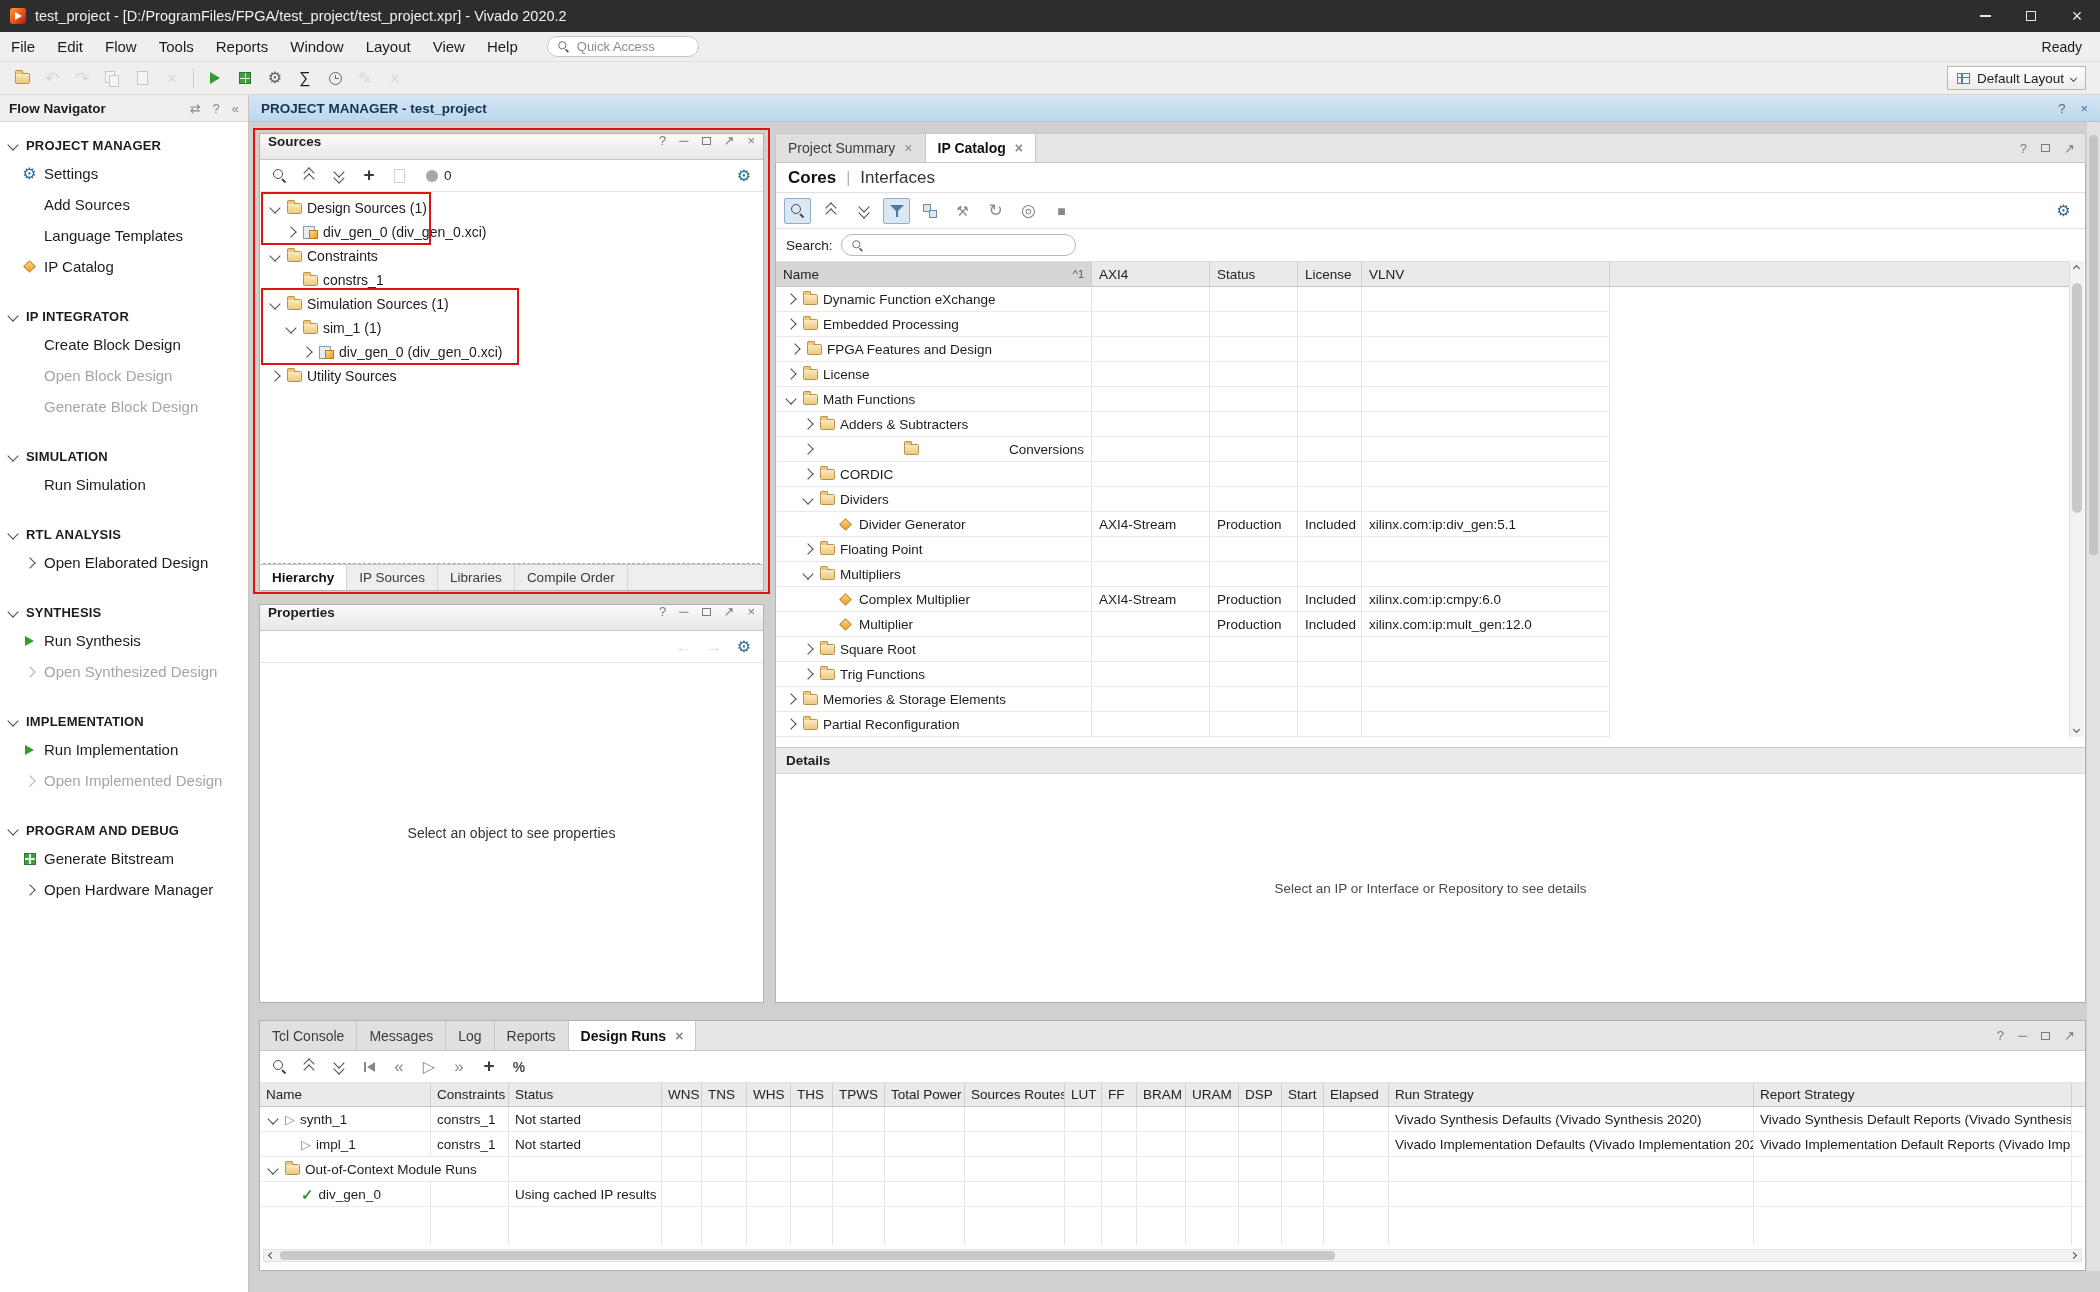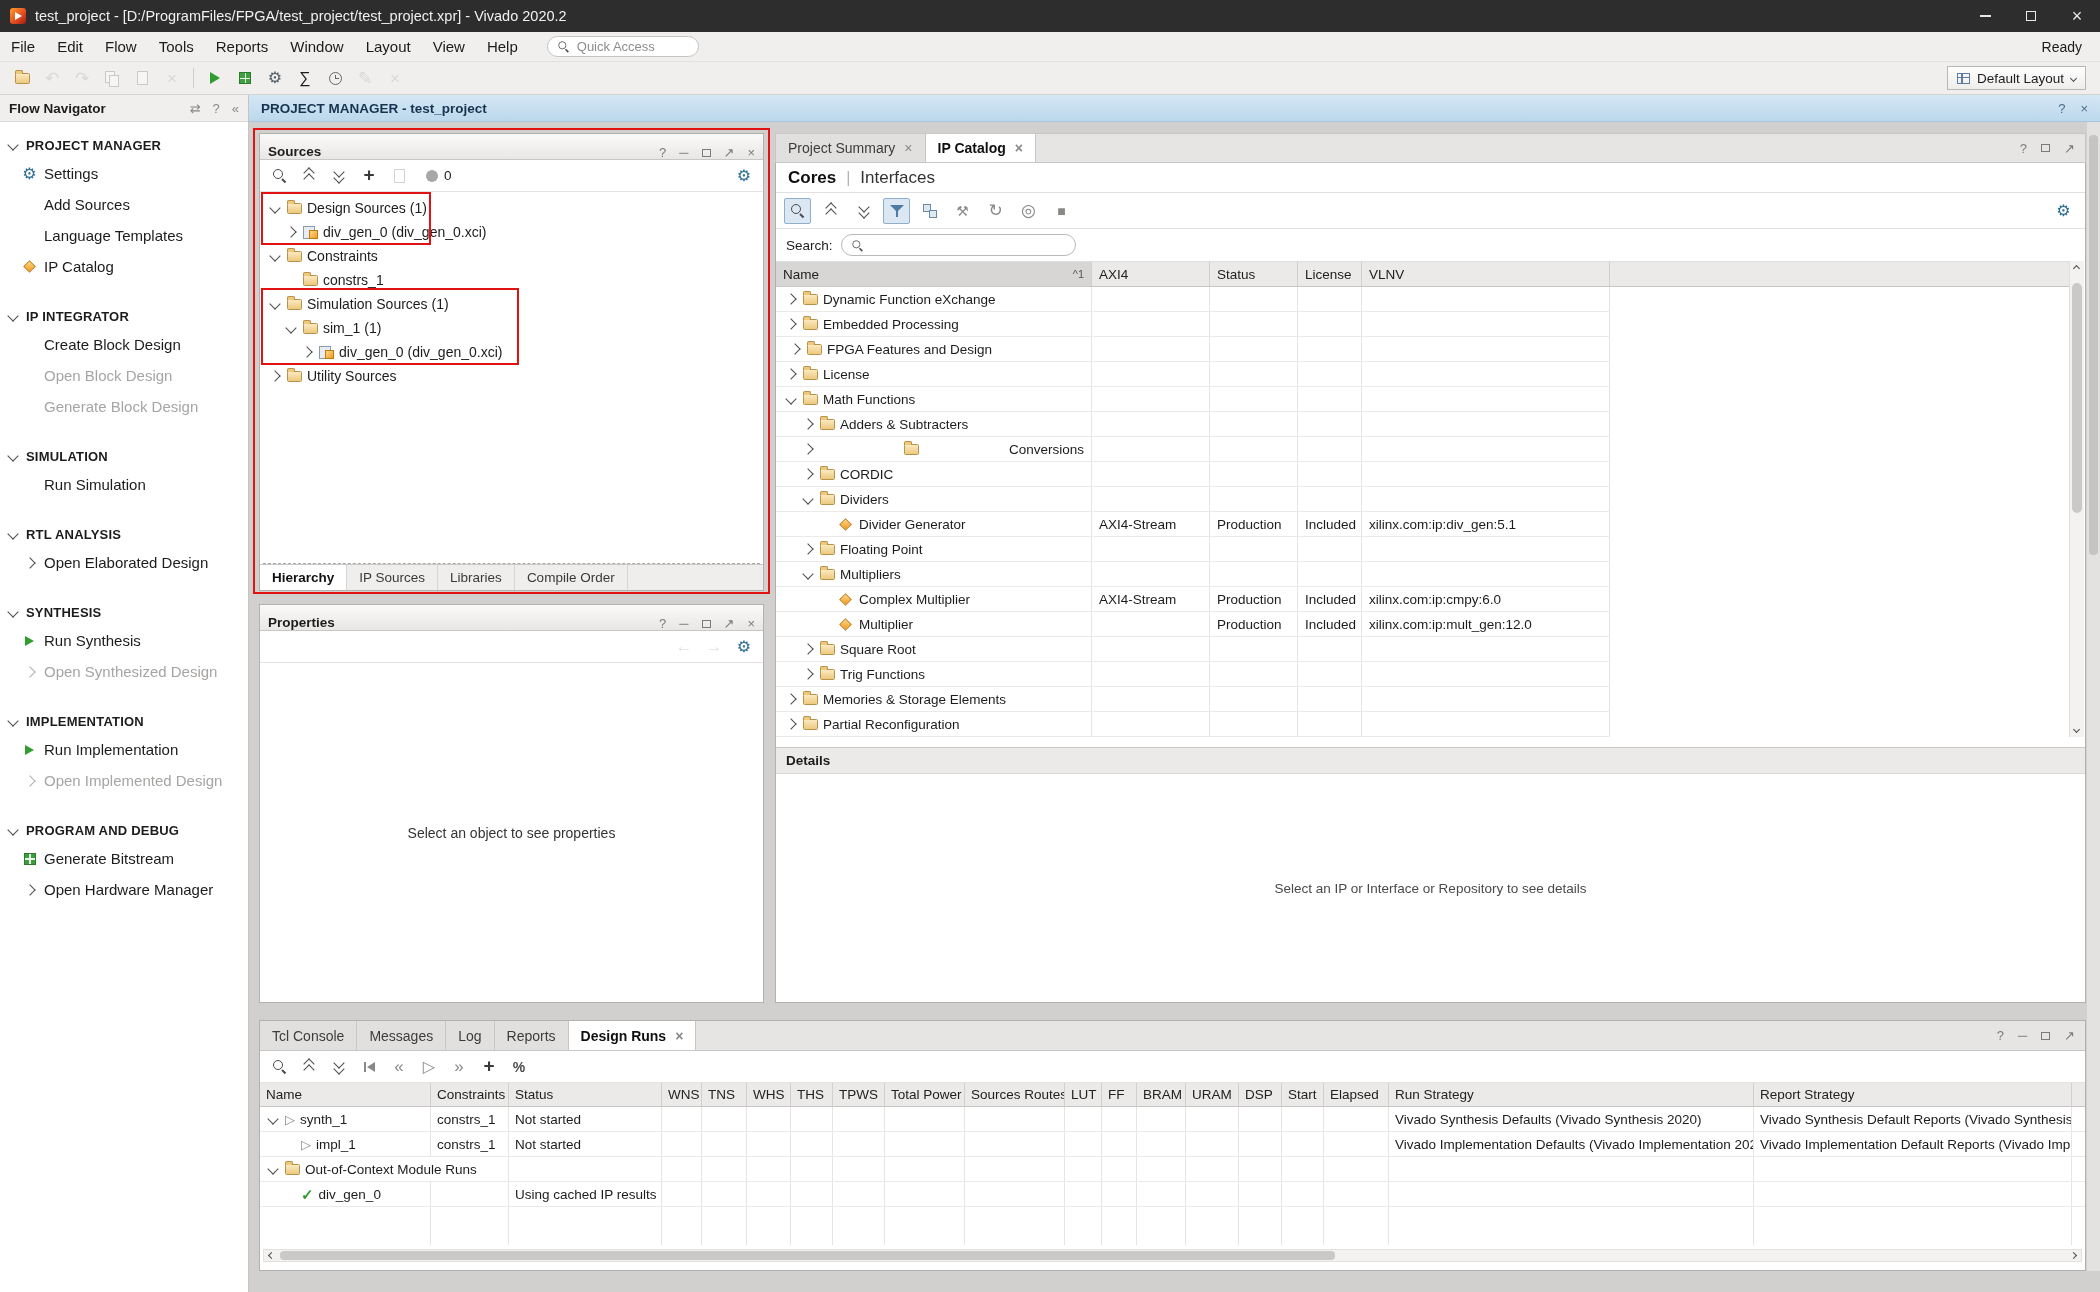--- a/index.html
+++ b/index.html
@@ -47,21 +47,21 @@
 
   
   #contextbar{position:absolute;left:249px;top:95px;width:1851px;height:27px;background:linear-gradient(#d4e7f5,#bcd8ec);border-bottom:1px solid #a9c6dc;display:flex;align-items:center;padding:0 12px}
   #contextbar .ctitle{font-size:13.5px;font-weight:bold;color:#17334d}
   #contextbar .cicons{margin-left:auto;display:flex;gap:15px;color:#4c6b85;font-size:13px}
 
   #main-bg{position:absolute;left:249px;top:122px;width:1851px;height:1170px;background:#d2d0ce}
 
   
   .panel{position:absolute;background:#fff;border:1px solid #b3b1b0;display:flex;flex-direction:column}
-  .phead{height:26px;background:linear-gradient(#fbfaf9,#e9e7e6);border-bottom:1px solid #c9c7c6;display:flex;align-items:flex-end;padding:0 8px;flex:none}
+  .phead{height:26px;background:linear-gradient(#fbfaf9,#e9e7e6);border-bottom:1px solid #c9c7c6;display:flex;align-items:flex-start;padding:0 8px;flex:none}
   .ptitle{font-size:13.5px;font-weight:bold}
   .picons{margin-left:auto;display:flex;align-items:center;gap:13px}
   .pic{color:#7c7a78;font-size:13px;display:flex;align-items:center;line-height:1}
   .g-float{width:9px;height:8px;border:1.5px solid #7c7a78;display:inline-block}
   .ptools{height:32px;border-bottom:1px solid #e5e3e2;display:flex;align-items:center;padding:0 6px;gap:4px;flex:none}
   .tbtn.sm{width:26px;height:24px}
 
   
   #sources-panel{left:259px;top:133px;width:505px;height:458px}
   #sources-tree{flex:1;overflow:hidden;padding-top:4px}

